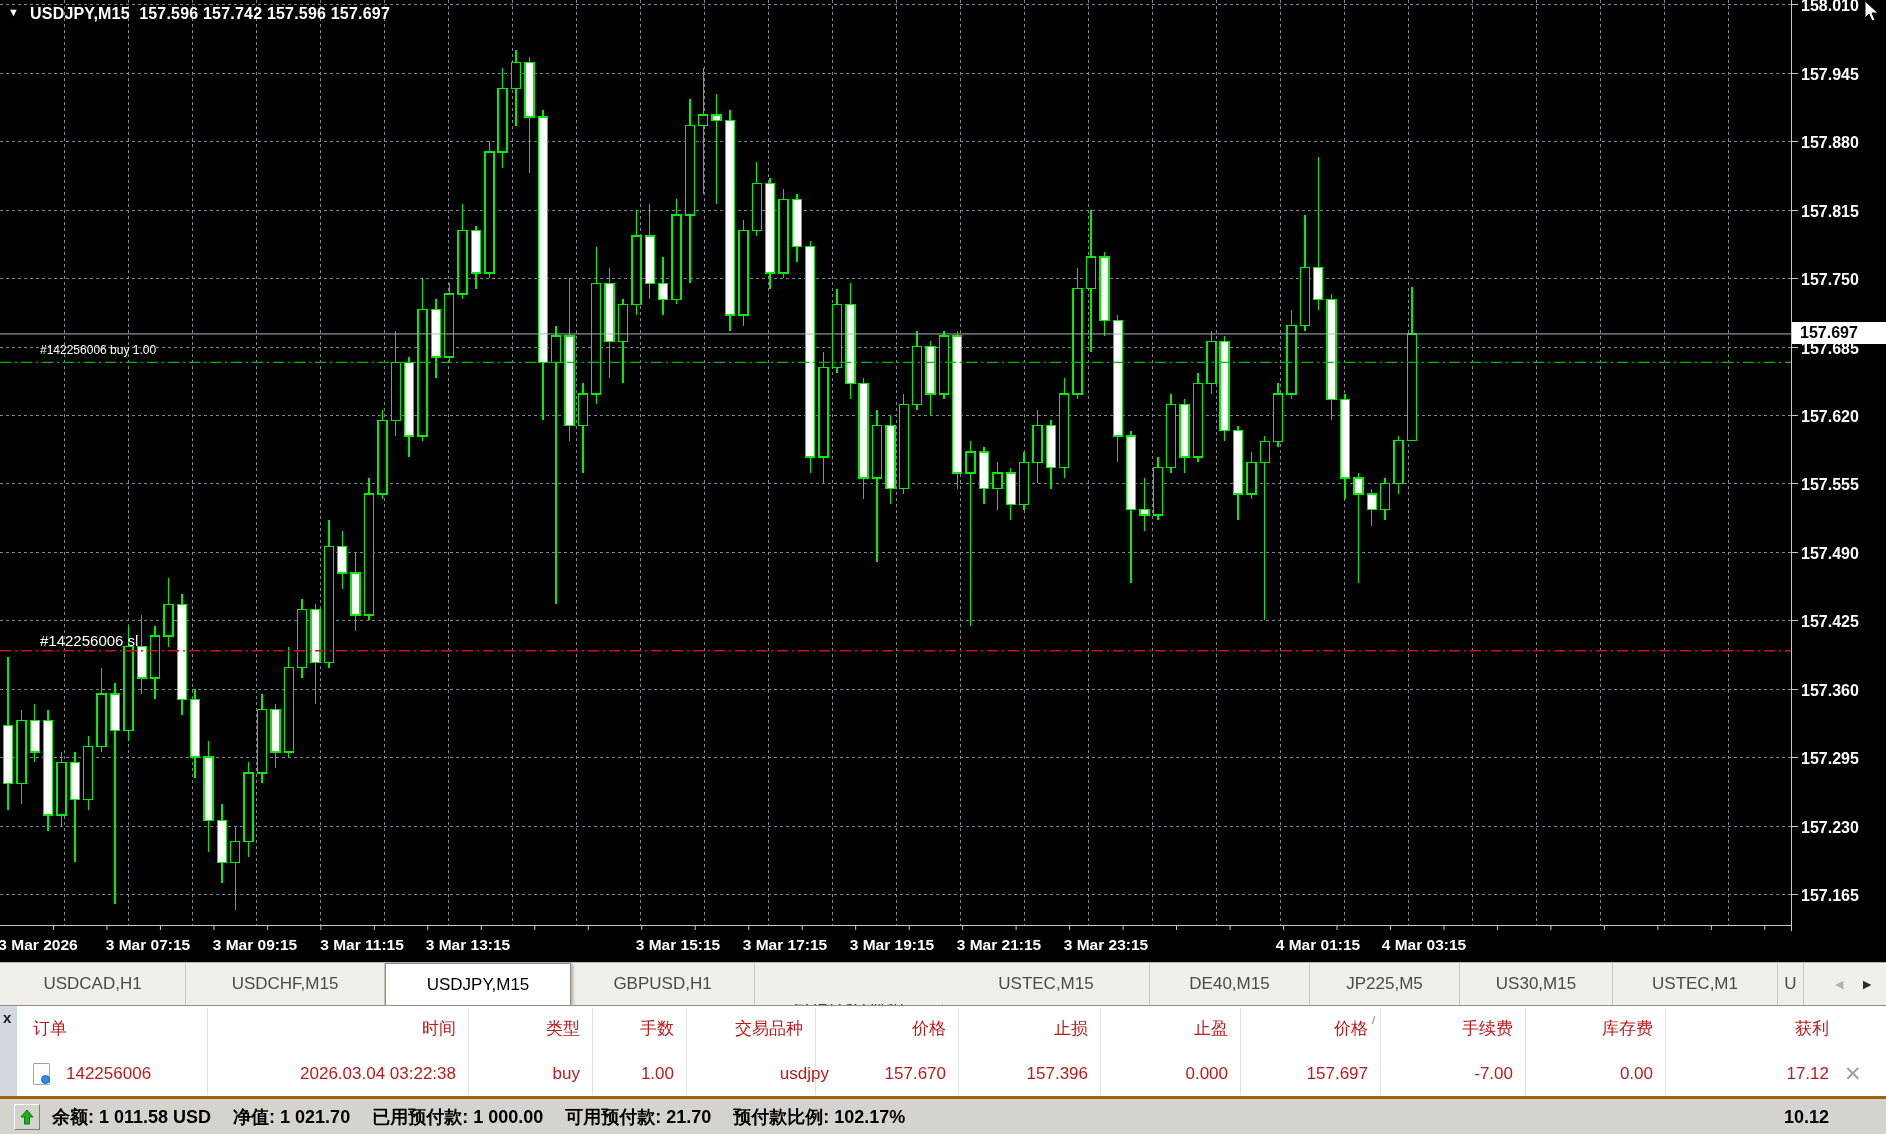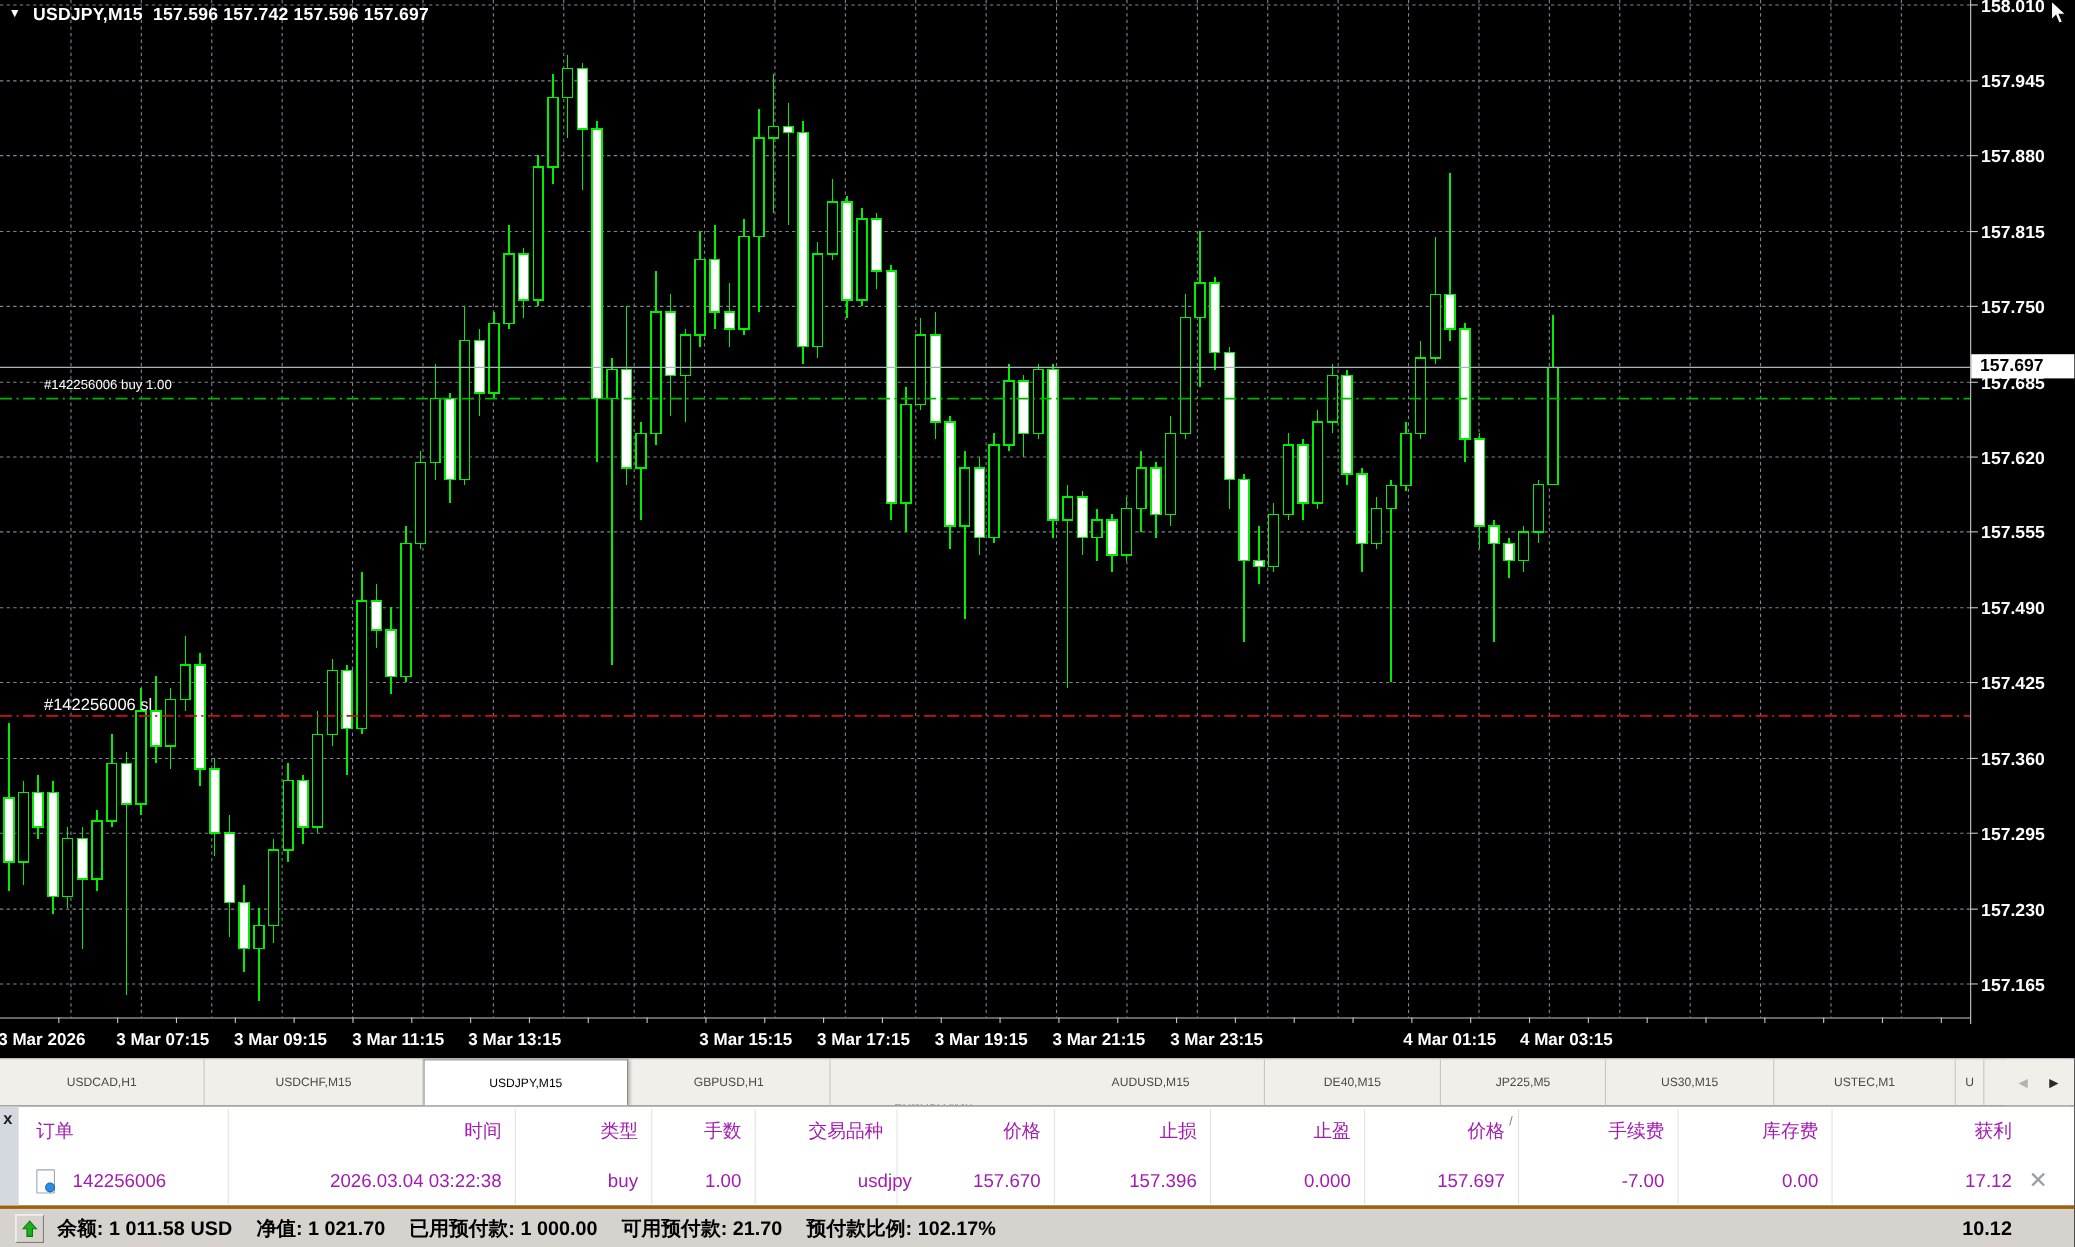--- a/index.html
+++ b/index.html
@@ -22,41 +22,41 @@
   }
   #cursor{position:absolute;left:1862px;top:0;z-index:9;}
   
   #tabbar{
     position:absolute;left:0;top:962px;width:1886px;height:43px;
     background:#f1efe9;border-top:1px solid #bcbab4;box-sizing:border-box;
     display:flex;align-items:stretch;z-index:2;
   }
   .tab{
     display:flex;align-items:center;justify-content:center;
-    font-size:11px;color:#4c4a45;border-right:1px solid #c9c7c1;
+    font-size:17px;color:#4c4a45;border-right:1px solid #c9c7c1;
     box-sizing:border-box;overflow:hidden;cursor:default;
   }
   .tab.active{
     background:#fff;color:#000;border:1px solid #8f8d89;border-bottom:none;
     box-shadow:2px 1px 3px rgba(0,0,0,.28);position:relative;z-index:3;
   }
   #tab-arrows{
     position:absolute;right:4px;top:0;height:42px;display:flex;align-items:center;gap:14px;
     padding:0 8px;background:#f1efe9;
   }
   #tab-scroll-left{color:#b5b3ae;font-size:14px;}
   #tab-scroll-right{color:#2b2b2b;font-size:14px;}
   
   #orders-panel{
     position:absolute;left:0;top:1005px;width:1886px;height:91px;background:#fff;
     border-top:1px solid #8f8d89;box-sizing:border-box;z-index:2;
   }
   #panel-gutter{position:absolute;left:0;top:0;width:17px;height:91px;background:#d3d9de;}
   #panel-close{position:absolute;left:3px;top:5px;font-size:15px;font-weight:700;color:#1b1b1b;line-height:14px;cursor:default;}
-  .hcell,.rcell{position:absolute;font-size:17px;color:#a21caf;white-space:nowrap;}
+  .hcell,.rcell{position:absolute;font-size:17px;color:#b91c1c;white-space:nowrap;}
   .hcell{top:0;height:45px;line-height:45px;}
   .rcell{top:45px;height:46px;line-height:46px;}
   .sep{position:absolute;top:2px;width:1px;height:87px;background:#e3e3e3;}
   #order-icon{position:absolute;left:33px;top:57px;width:17px;height:22px;}
   #order-icon .page{
     position:absolute;left:0;top:0;width:15px;height:20px;background:#fdfdfd;
     border:1px solid #9aa7b2;border-radius:1px;
   }
   #order-icon .dot{
     position:absolute;left:8px;top:12px;width:9px;height:9px;border-radius:50%;
@@ -440,21 +440,21 @@
     <polygon points="3,1 3,18 7,14 10,21 13,20 10,13 16,13" fill="#fff" stroke="#000" stroke-width="1"></polygon>
   </svg>
 </div>
 
 <div id="tabbar">
   <div class="tab" style="width: 186px;">USDCAD,H1</div>
     <div class="tab" style="width: 199px;">USDCHF,M15</div>
     <div class="tab active" style="width: 186px;">USDJPY,M15</div>
     <div class="tab" style="width: 184px;">GBPUSD,H1</div>
     <div class="tab" style="width: 188px; margin-top: 41px;">EURUSD,M30</div>
-    <div class="tab" style="width: 207px;">AUDUSD,M15</div>
+    <div class="tab" style="width: 207px;">USTEC,M15</div>
     <div class="tab" style="width: 160px;">DE40,M15</div>
     <div class="tab" style="width: 150px;">JP225,M5</div>
     <div class="tab" style="width: 153px;">US30,M15</div>
     <div class="tab" style="width: 165px;">USTEC,M1</div>
     <div class="tab" style="width: 26px;">U</div>
     <div id="tab-arrows">
     <span id="tab-scroll-left">◄</span>
     <span id="tab-scroll-right">►</span>
   </div>
 </div>

